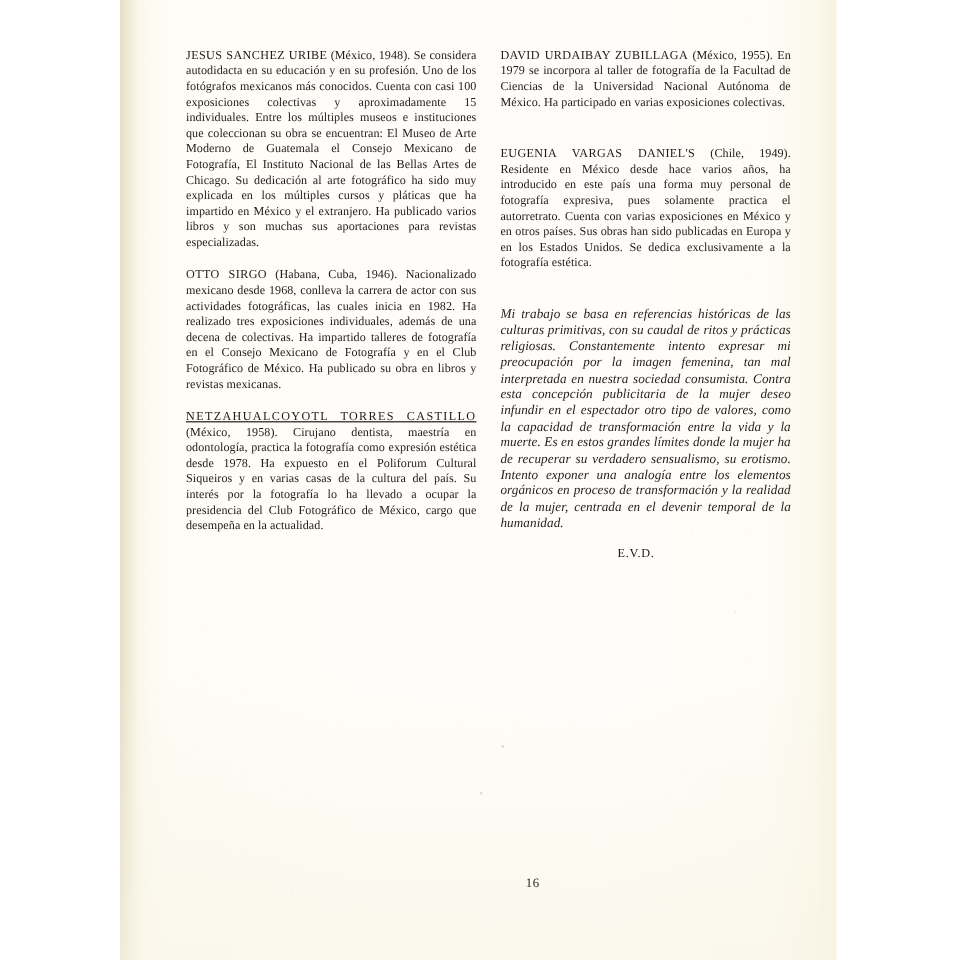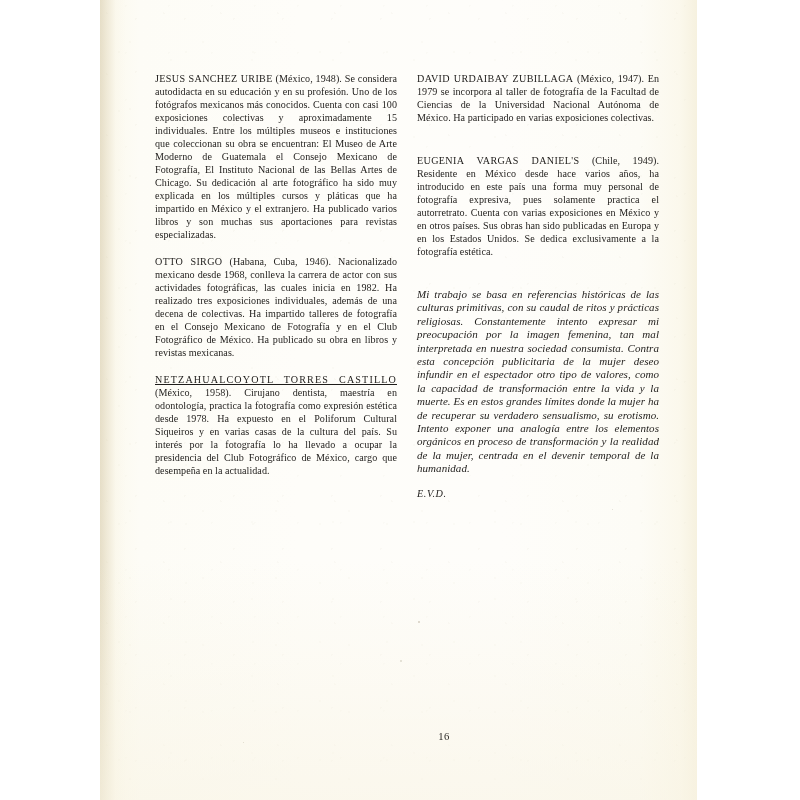--- a/index.html
+++ b/index.html
@@ -87,21 +87,20 @@
     left: 155px;
     top: 40px;
     width: 504px;
     display: flex;
     gap: 20px;
     color: #1b1a18;
   }
 
   .column {
     width: 242px;
-    margin-top: 32px;
   }
 
   .entry {
     margin: 0 0 14px 0;
     font-size: 10.1px;
     line-height: 13.0px;
     text-align: justify;
     text-justify: inter-word;
     hyphens: manual;
     letter-spacing: .05px;
@@ -126,23 +125,22 @@
     font-style: italic;
     font-size: 11px;
     line-height: 13.4px;
     text-align: justify;
     letter-spacing: .05px;
     color: #1e1c1a;
   }
 
   .statement-signature {
     margin: 12px 0 0 0;
-    font-style: italic;
     font-size: 10.2px;
-    text-align: left;
+    text-align: center;
     letter-spacing: .6px;
     padding-right: 16px;
     color: #1e1c1a;
   }
 
   .gap-block { height: 16px; }
 
   
   #folio {
     position: absolute;
@@ -186,21 +184,21 @@
       <p class="entry"><span class="person-name">JESUS SANCHEZ URIBE</span><span> (México, 1948). Se considera autodidacta en su educación y en su profesión. Uno de los fotógrafos mexicanos más conocidos. Cuenta con casi 100 exposiciones colectivas y aproximadamente 15 individuales. Entre los múltiples museos e instituciones que coleccionan su obra se encuentran: El Museo de Arte Moderno de Guatemala el Consejo Mexicano de Fotografía, El Instituto Nacional de las Bellas Artes de Chicago. Su dedicación al arte fotográfico ha sido muy explicada en los múltiples cursos y pláticas que ha impartido en México y el extranjero. Ha publicado varios libros y son muchas sus aportaciones para revistas especializadas.</span></p>
 
       <p class="entry"><span class="person-name">OTTO SIRGO</span><span> (Habana, Cuba, 1946). Nacionalizado mexicano desde 1968, conlleva la carrera de actor con sus actividades fotográficas, las cuales inicia en 1982. Ha realizado tres exposiciones individuales, además de una decena de colectivas. Ha impartido talleres de fotografía en el Consejo Mexicano de Fotografía y en el Club Fotográfico de México. Ha publicado su obra en libros y revistas mexicanas.</span></p>
 
       <p class="entry spread"><span class="person-name">NETZAHUALCOYOTL TORRES CASTILLO</span><span> (México, 1958). Cirujano dentista, maestría en odontología, practica la fotografía como expresión estética desde 1978. Ha expuesto en el Poliforum Cultural Siqueiros y en varias casas de la cultura del país. Su interés por la fotografía lo ha llevado a ocupar la presidencia del Club Fotográfico de México, cargo que desempeña en la actualidad.</span></p>
 
     </div>
 
     <div class="column">
 
-      <p class="entry"><span class="person-name">DAVID URDAIBAY ZUBILLAGA</span><span> (México, 1947). En 1979 se incorpora al taller de fotografía de la Facultad de Ciencias de la Universidad Nacional Autónoma de México. Ha participado en varias exposiciones colectivas.</span></p>
+      <p class="entry"><span class="person-name">DAVID URDAIBAY ZUBILLAGA</span><span> (México, 1955). En 1979 se incorpora al taller de fotografía de la Facultad de Ciencias de la Universidad Nacional Autónoma de México. Ha participado en varias exposiciones colectivas.</span></p>
 
       <div class="gap-block"></div>
 
       <p class="entry"><span class="person-name">EUGENIA VARGAS DANIEL'S</span><span> (Chile, 1949). Residente en México desde hace varios años, ha introducido en este país una forma muy personal de fotografía expresiva, pues solamente practica el autorretrato. Cuenta con varias exposiciones en México y en otros países. Sus obras han sido publicadas en Europa y en los Estados Unidos. Se dedica exclusivamente a la fotografía estética.</span></p>
 
       <div class="gap-block"></div>
 
       <p class="artist-statement">Mi trabajo se basa en referencias históricas de las culturas primitivas, con su caudal de ritos y prácticas religiosas. Constantemente intento expresar mi preocupación por la imagen femenina, tan mal interpretada en nuestra sociedad consumista. Contra esta concepción publicitaria de la mujer deseo infundir en el espectador otro tipo de valores, como la capacidad de transformación entre la vida y la muerte. Es en estos grandes límites donde la mujer ha de recuperar su verdadero sensualismo, su erotismo. Intento exponer una analogía entre los elementos orgánicos en proceso de transformación y la realidad de la mujer, centrada en el devenir temporal de la humanidad.</p>
 
       <p class="statement-signature">E.V.D.</p>

